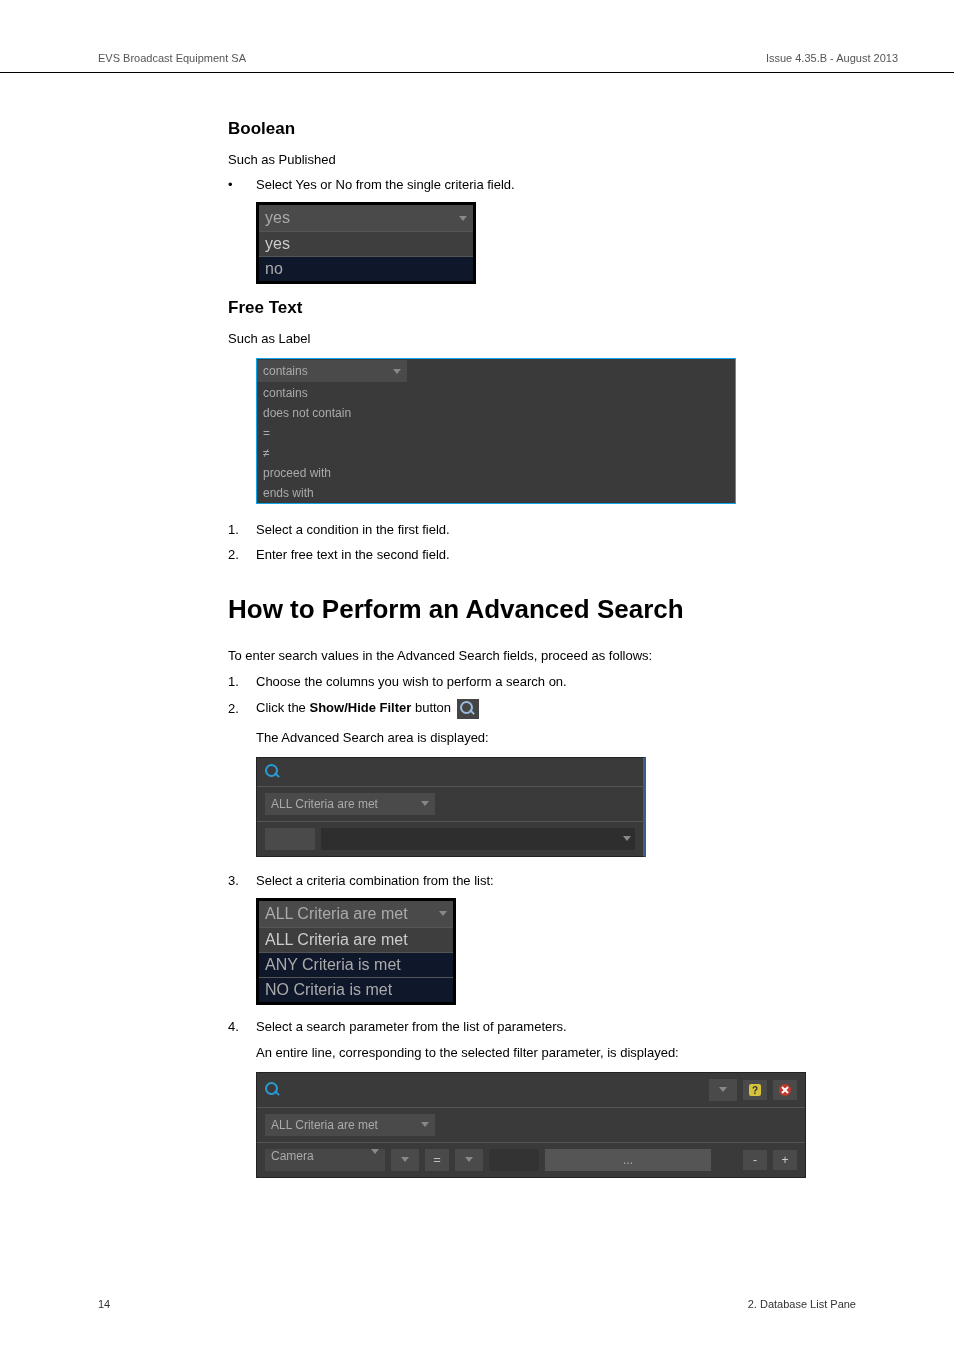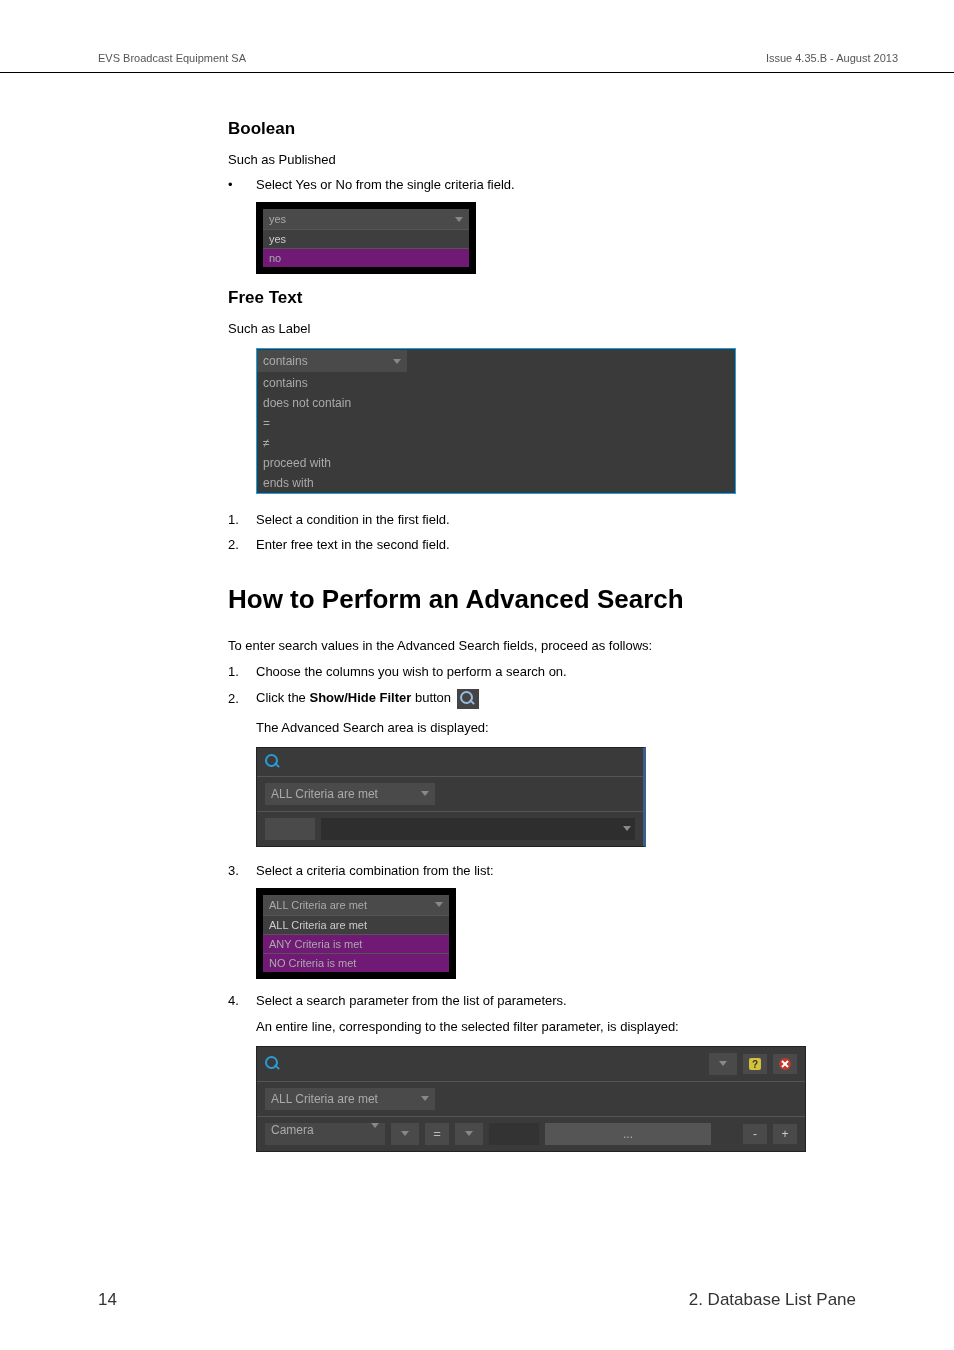--- a/index.html
+++ b/index.html
@@ -39,36 +39,36 @@
     }
     .num-row .num { width:28px; }
     h2.section-title {
       font-size:26px; font-weight:bold;
       margin-top:32px; margin-bottom:22px;
     }
 
     
     .dd {
       margin:10px 0 14px 28px;
-      border:7px solid #000000;
+      border:3px solid #000000;
       background:#3a3a3a;
-      font-size:11px; color:#aaa;
+      font-size:16px; color:#aaa;
       width:220px;
     }
     .dd-caret {
       width:0; height:0; border-left:4px solid transparent;
       border-right:4px solid transparent; border-top:5px solid #888;
       display:inline-block;
     }
     .dd .sel {
       display:flex; justify-content:space-between; align-items:center;
       padding:4px 6px; background:#4a4a4a;
     }
     .dd .opt {
-      padding:3px 6px; background:#701a75;
+      padding:3px 6px; background:#0f172a;
       border-top:1px solid #555;
     }
     .dd .opt.hl { background:#3e3e3e; color:#ccc; }
 
     .dd-wide {
       width:480px; margin:10px 0 18px 28px;
       border:1px solid #0ea5e9; background:#3a3a3a;
     }
     .dd-wide .row {
       display:flex; align-items:center;
@@ -166,21 +166,21 @@
     }
     .lightbox {
       flex:1; height:22px; background:#555;
       display:flex; align-items:center; justify-content:center;
       color:#aaa; font-size:12px;
     }
 
     .footer {
       position:absolute; bottom:40px; left:0; right:0;
       display:flex; justify-content:space-between;
-      padding:0 98px; font-size:17px; color:#333;
+      padding:0 98px; font-size:11px; color:#333;
     }
   </style>
 </head>
 <body>
 
 <div class="page">
   <div class="header-row">
     <span>EVS Broadcast Equipment SA</span>
     <span>Issue 4.35.B - August 2013</span>
   </div>

